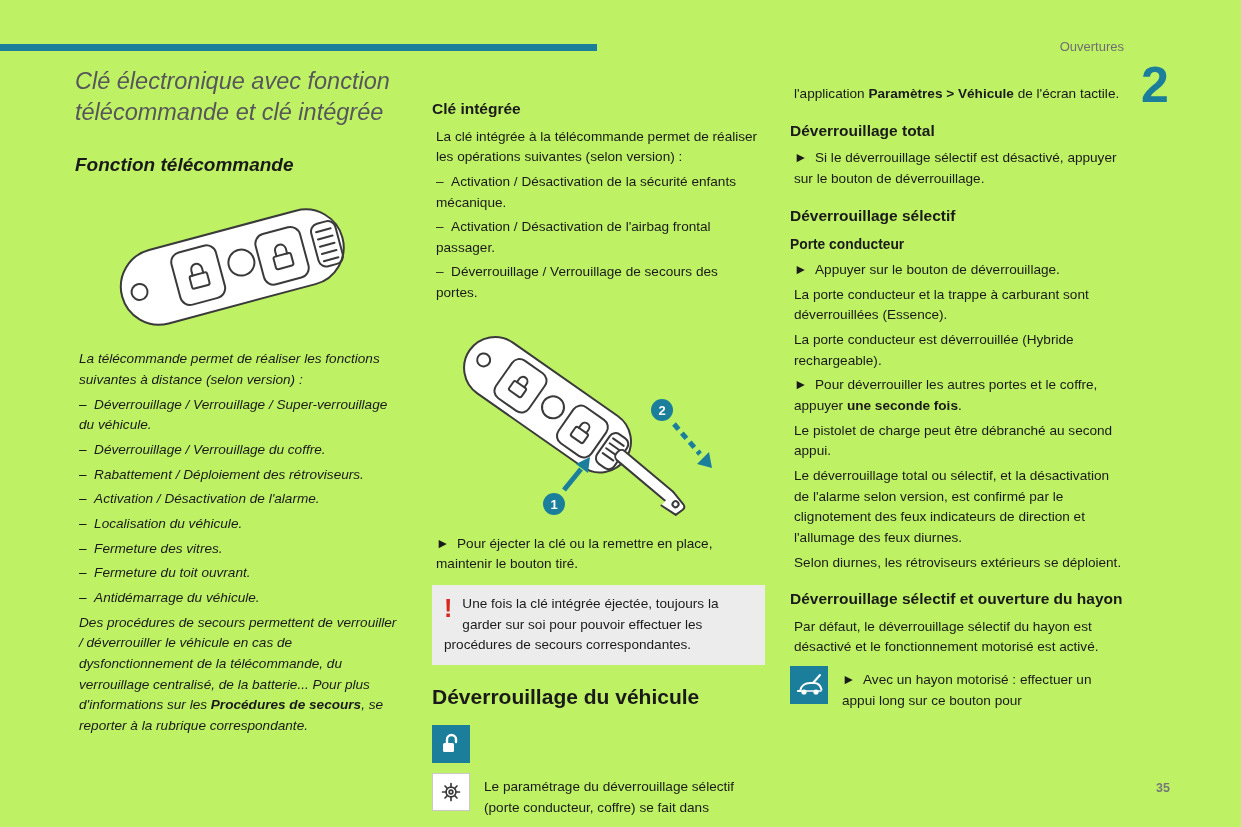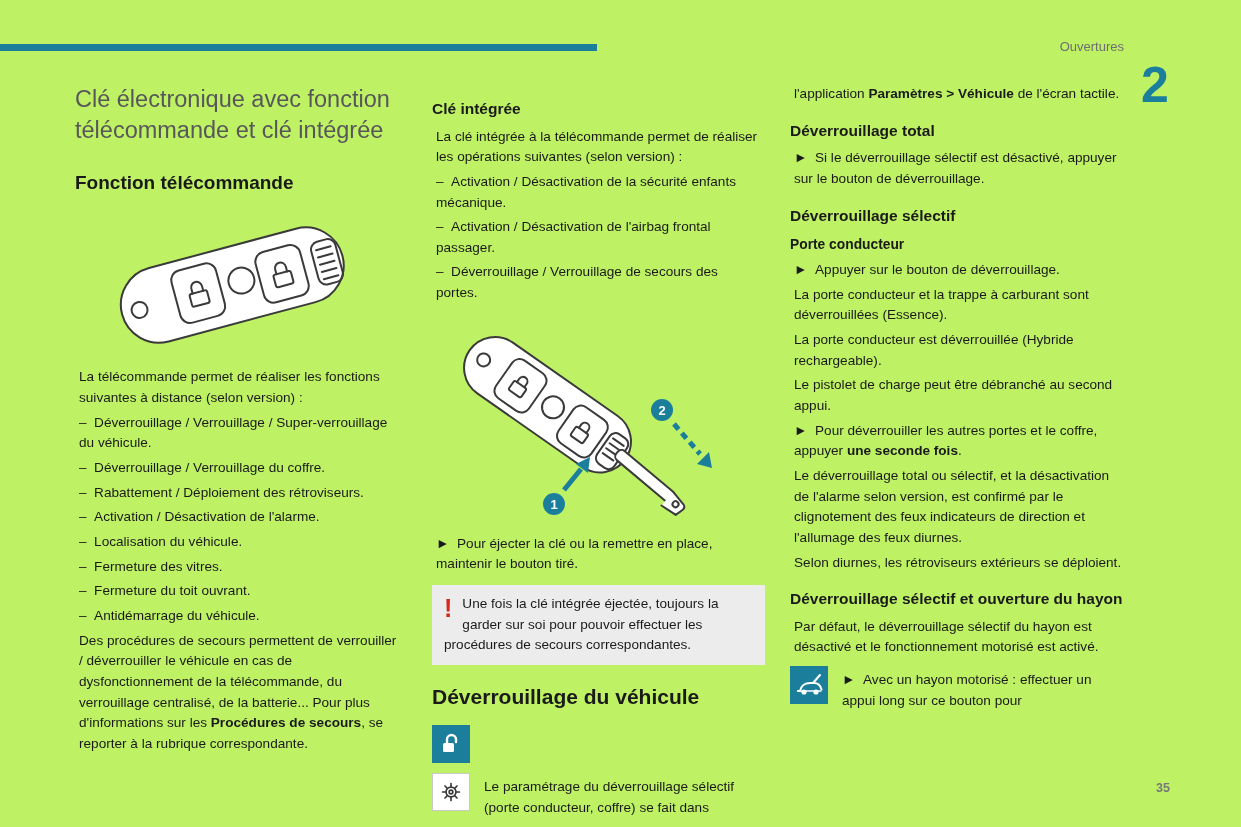--- a/index.html
+++ b/index.html
@@ -14,21 +14,21 @@
   .page{
     position:relative;width:1241px;height:827px;background:#bef264;overflow:hidden;
     font-family:"Liberation Sans",sans-serif;color:var(--text);
   }
   .topbar{position:absolute;left:0;top:44px;width:597px;height:7px;background:var(--accent);}
   .header-label{position:absolute;top:39px;right:117px;font-size:13px;color:var(--muted);}
   .chapter-num{position:absolute;top:60px;left:1141px;font-size:50px;font-weight:bold;color:var(--accent);line-height:1;}
   .page-num{position:absolute;top:781px;left:1156px;font-size:12.5px;font-weight:bold;color:#77777a;}
 
   .col{position:absolute;font-size:13.6px;line-height:1.52;}
-  .col1{left:75px;top:84px;width:330px;}
+  .col1{left:75px;top:66px;width:330px;font-style:italic;}
   .col2{left:432px;top:80px;width:333px;}
   .col3{left:790px;top:80px;width:338px;}
 
   h1,h2,h3,h4,p{margin:4px;}
   .title{font-size:23.5px;line-height:1.33;font-weight:400;color:var(--title-gray);margin:0 0 22px;}
   .sec{font-size:19px;font-weight:bold;margin:0 0 6px;}
   .big{font-size:21px;font-weight:bold;margin:16px 0 10px;}
   .h3{font-size:15.5px;font-weight:bold;margin:14px 0 6px;}
   .h3.mt0{margin-top:17px;}
   .h4{font-size:13.8px;font-weight:bold;margin:8px 0 2px;}
@@ -163,22 +163,22 @@
     <p><span>l'application </span><span class="b">Paramètres &gt; Véhicule</span><span> de l'écran tactile.</span></p>
 
     <h3 class="h3">Déverrouillage total</h3>
     <p>►&nbsp;&nbsp;Si le déverrouillage sélectif est désactivé, appuyer sur le bouton de déverrouillage.</p>
 
     <h3 class="h3">Déverrouillage sélectif</h3>
     <h4 class="h4">Porte conducteur</h4>
     <p>►&nbsp;&nbsp;Appuyer sur le bouton de déverrouillage.</p>
     <p>La porte conducteur et la trappe à carburant sont déverrouillées (Essence).</p>
     <p>La porte conducteur est déverrouillée (Hybride rechargeable).</p>
+    <p><span>►&nbsp;&nbsp;Pour déverrouiller les autres portes et le coffre, appuyer </span><span class="b">une seconde fois</span><span>.</span></p>
     <p>Le pistolet de charge peut être débranché au second appui.</p>
-    <p><span>►&nbsp;&nbsp;Pour déverrouiller les autres portes et le coffre, appuyer </span><span class="b">une seconde fois</span><span>.</span></p>
     <p>Le déverrouillage total ou sélectif, et la désactivation de l'alarme selon version, est confirmé par le clignotement des feux indicateurs de direction et l'allumage des feux diurnes.</p>
     <p>Selon diurnes, les rétroviseurs extérieurs se déploient.</p>
 
     <h3 class="h3">Déverrouillage sélectif et ouverture du hayon</h3>
     <p>Par défaut, le déverrouillage sélectif du hayon est désactivé et le fonctionnement motorisé est activé.</p>
 
     <div class="iconrow">
       <div class="teal-icon">
         <svg width="28" height="26" viewBox="0 0 28 26">
           <path d="M3 19 h2 c1 -5 5 -8 10 -8 h4 c4 0 6.5 2.5 7.5 6.5" fill="none" stroke="#fff" stroke-width="2" stroke-linecap="round"></path>

